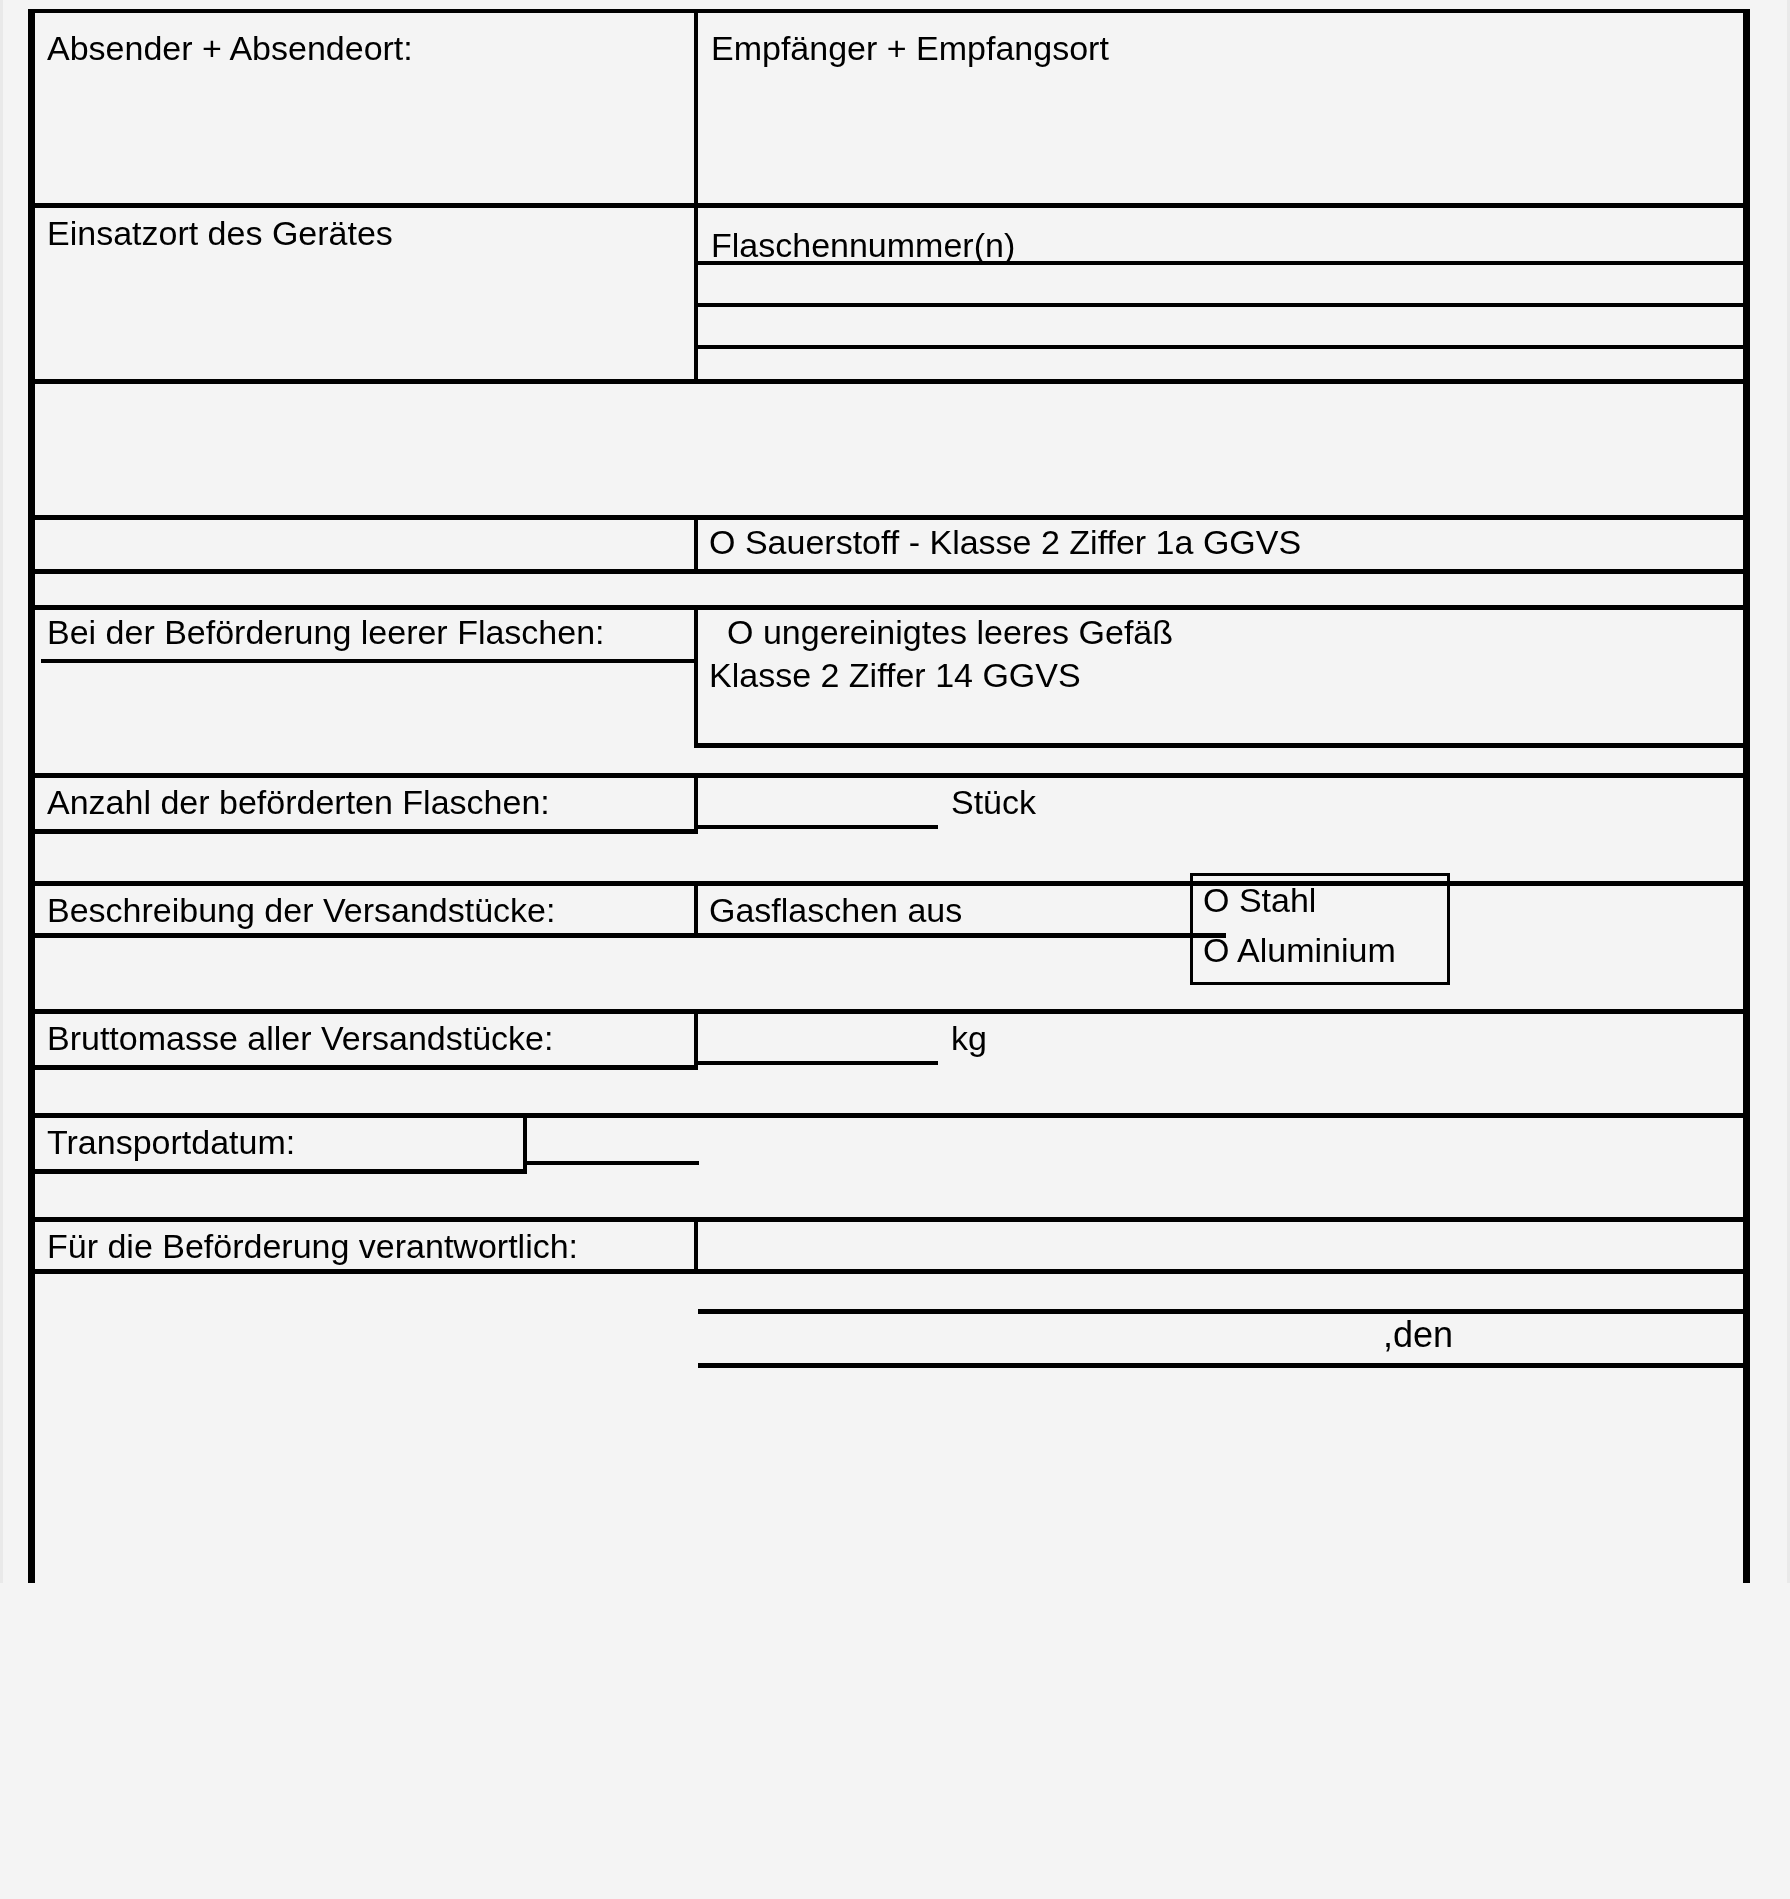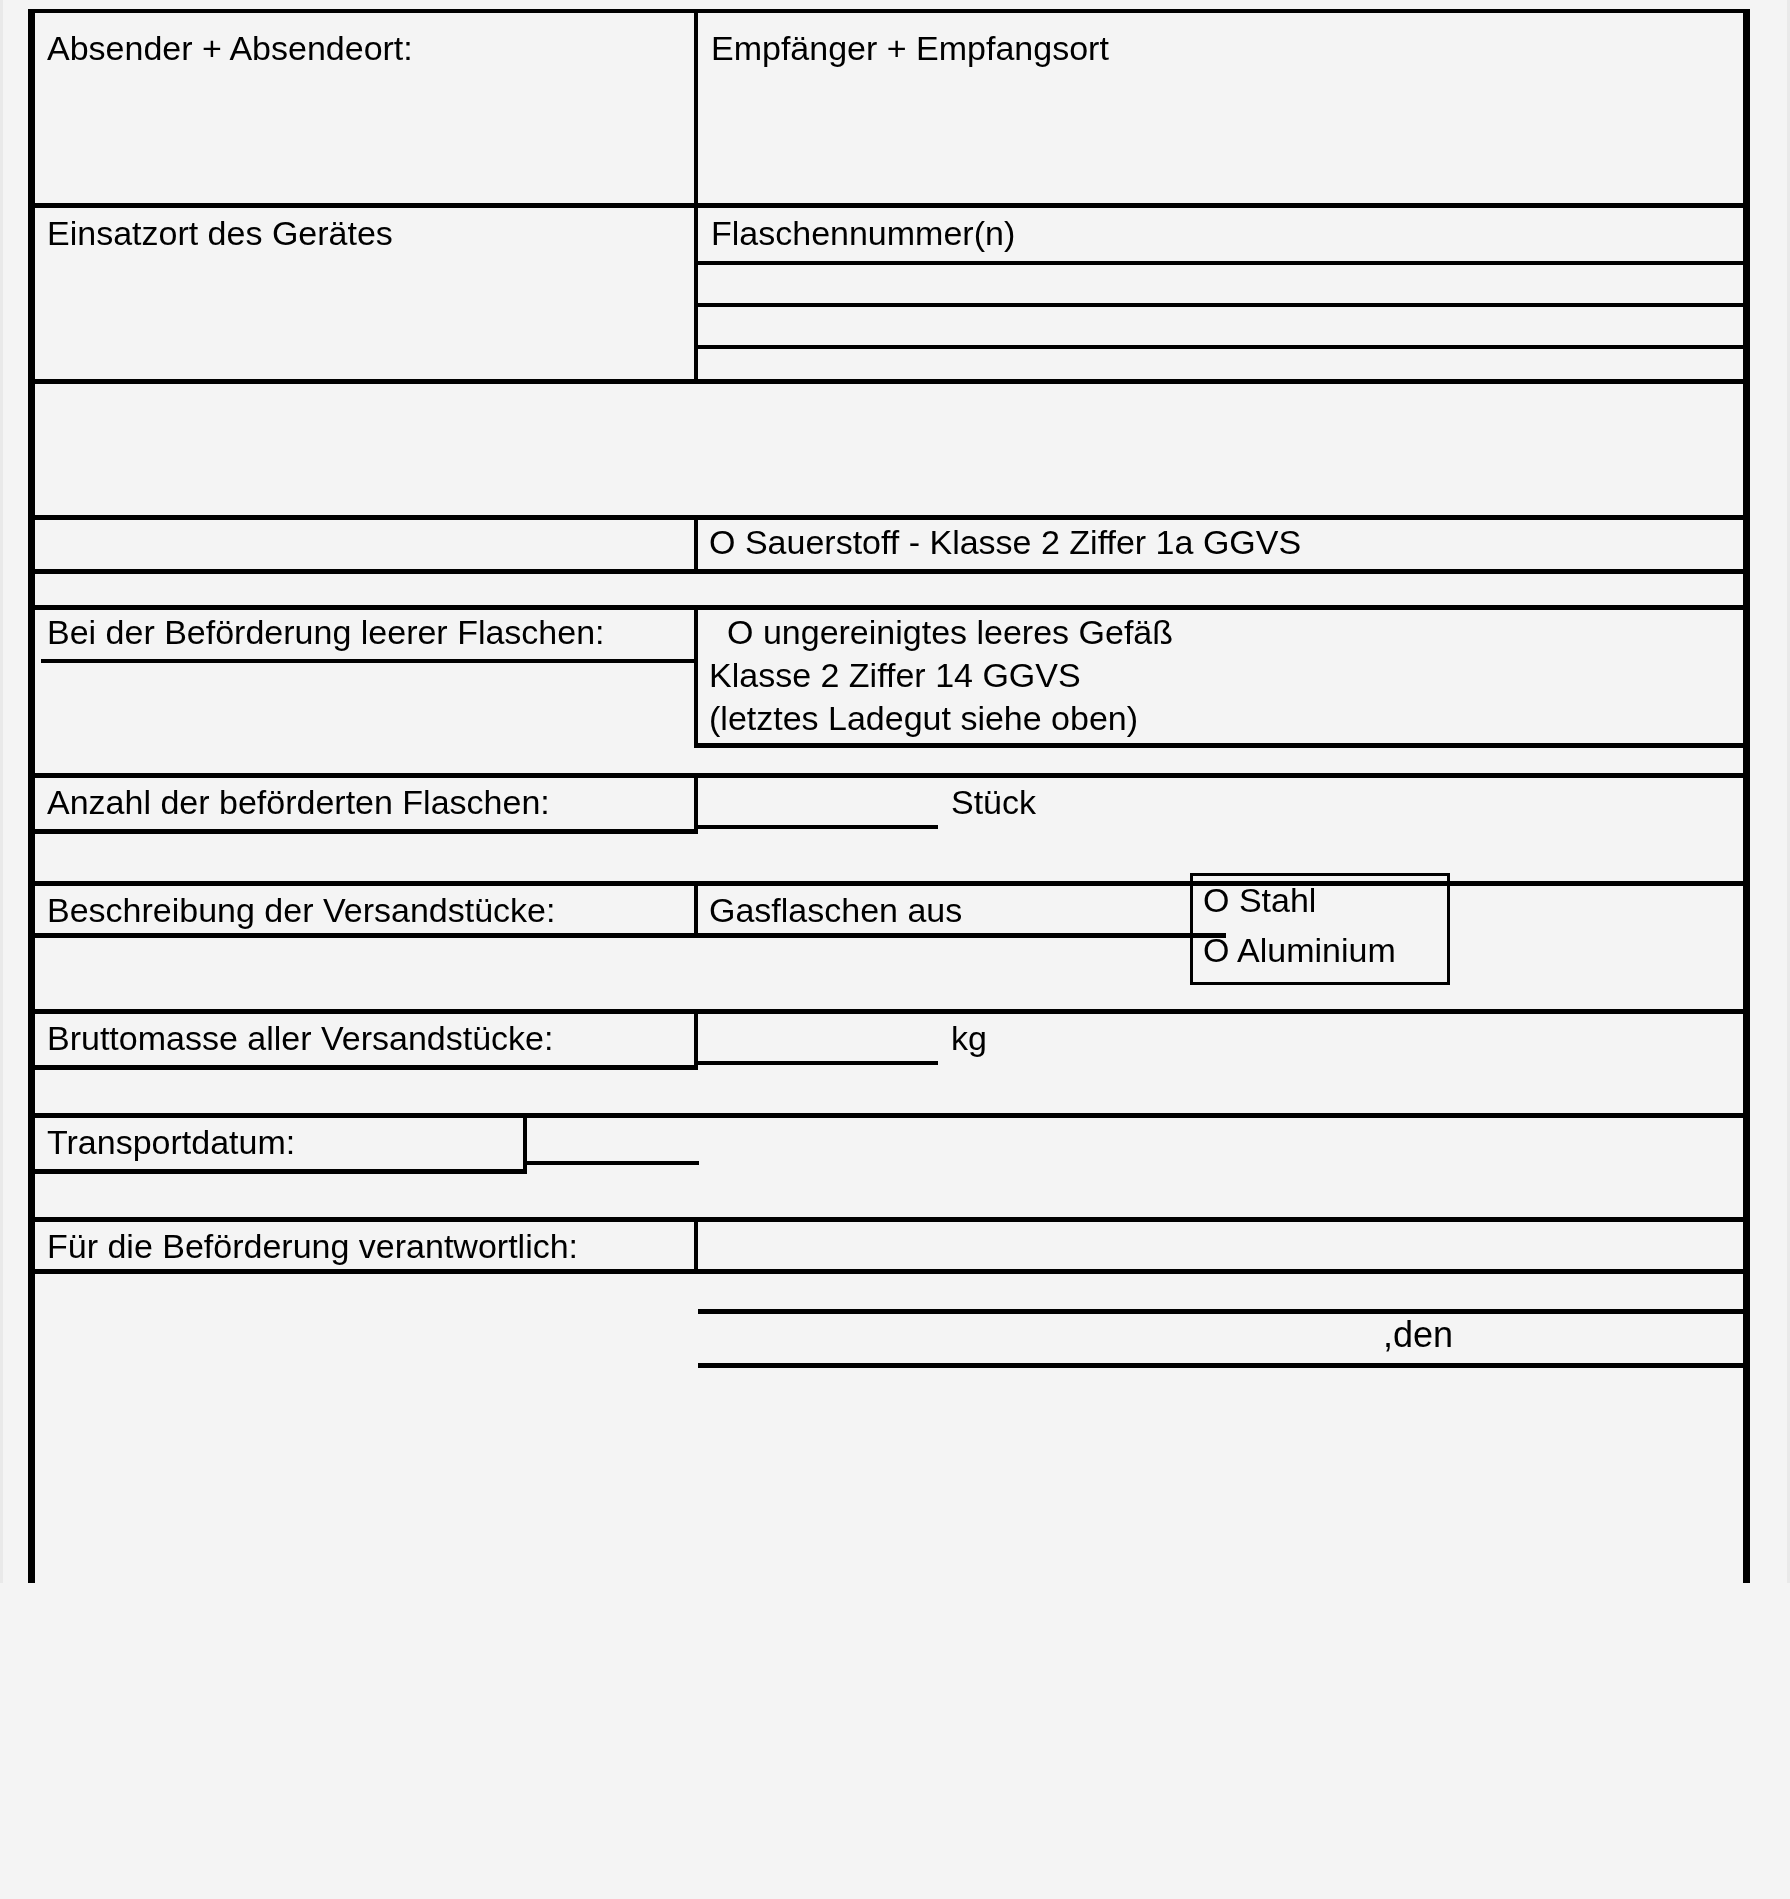--- a/index.html
+++ b/index.html
@@ -114,21 +114,21 @@
 
       <div class="cell" style="left:6px; top:55px; width:648px; height:130px;"></div>
       <div class="cell" style="left:672px; top:55px; width:1030px; height:130px;"></div>
 
       <div class="rule thickrule" style="left:0px; top:190px; width:1708px;"></div>
 
       <div class="vrule" style="left:659px; top:194px; height:175px;"></div>
 
       <div class="lbl" style="left:12px; top:203px;">Einsatzort des Gerätes</div>
 
-      <div class="lbl" style="left:676px; top:203px;">Flaschennummer(n)</div>
+      <div class="lbl" style="left:676px; top:215px;">Flaschennummer(n)</div>
 
       <div class="cell" style="left:6px; top:240px; width:648px; height:125px;"></div>
 
       <div class="rule" style="left:663px; top:248px; width:1045px;"></div>
       <div class="cell" style="left:666px; top:252px; width:1040px; height:38px;"></div>
 
       <div class="rule" style="left:663px; top:290px; width:1045px;"></div>
       <div class="cell" style="left:666px; top:294px; width:1040px; height:38px;"></div>
 
       <div class="rule" style="left:663px; top:332px; width:1045px;"></div>
@@ -157,21 +157,20 @@
 
       <div class="lbl" style="left:12px; top:602px;">Bei der Beförderung leerer Flaschen:</div>
 
       <div class="rule" style="left:6px; top:646px; width:655px;"></div>
 
       <div class="lbl" style="left:692px; top:602px;">
         <span>O </span>
         <span>ungereinigtes leeres Gefäß</span>
       </div>
       <div class="lbl" style="left:674px; top:645px;">Klasse 2 Ziffer 14 GGVS</div>
-      <div class="lbl" style="left:674px; top:688px;">(letztes Ladegut siehe oben)</div>
 
       <div class="rule thickrule" style="left:659px; top:730px; width:1049px;"></div>
 
       <div class="cell" style="left:6px; top:650px; width:648px; height:105px;"></div>
 
       <div class="rule thickrule" style="left:0px; top:760px; width:1708px;"></div>
 
       <div class="lbl" style="left:12px; top:772px;">Anzahl der beförderten Flaschen:</div>
 
       <div class="vrule" style="left:659px; top:764px; height:52px;"></div>

